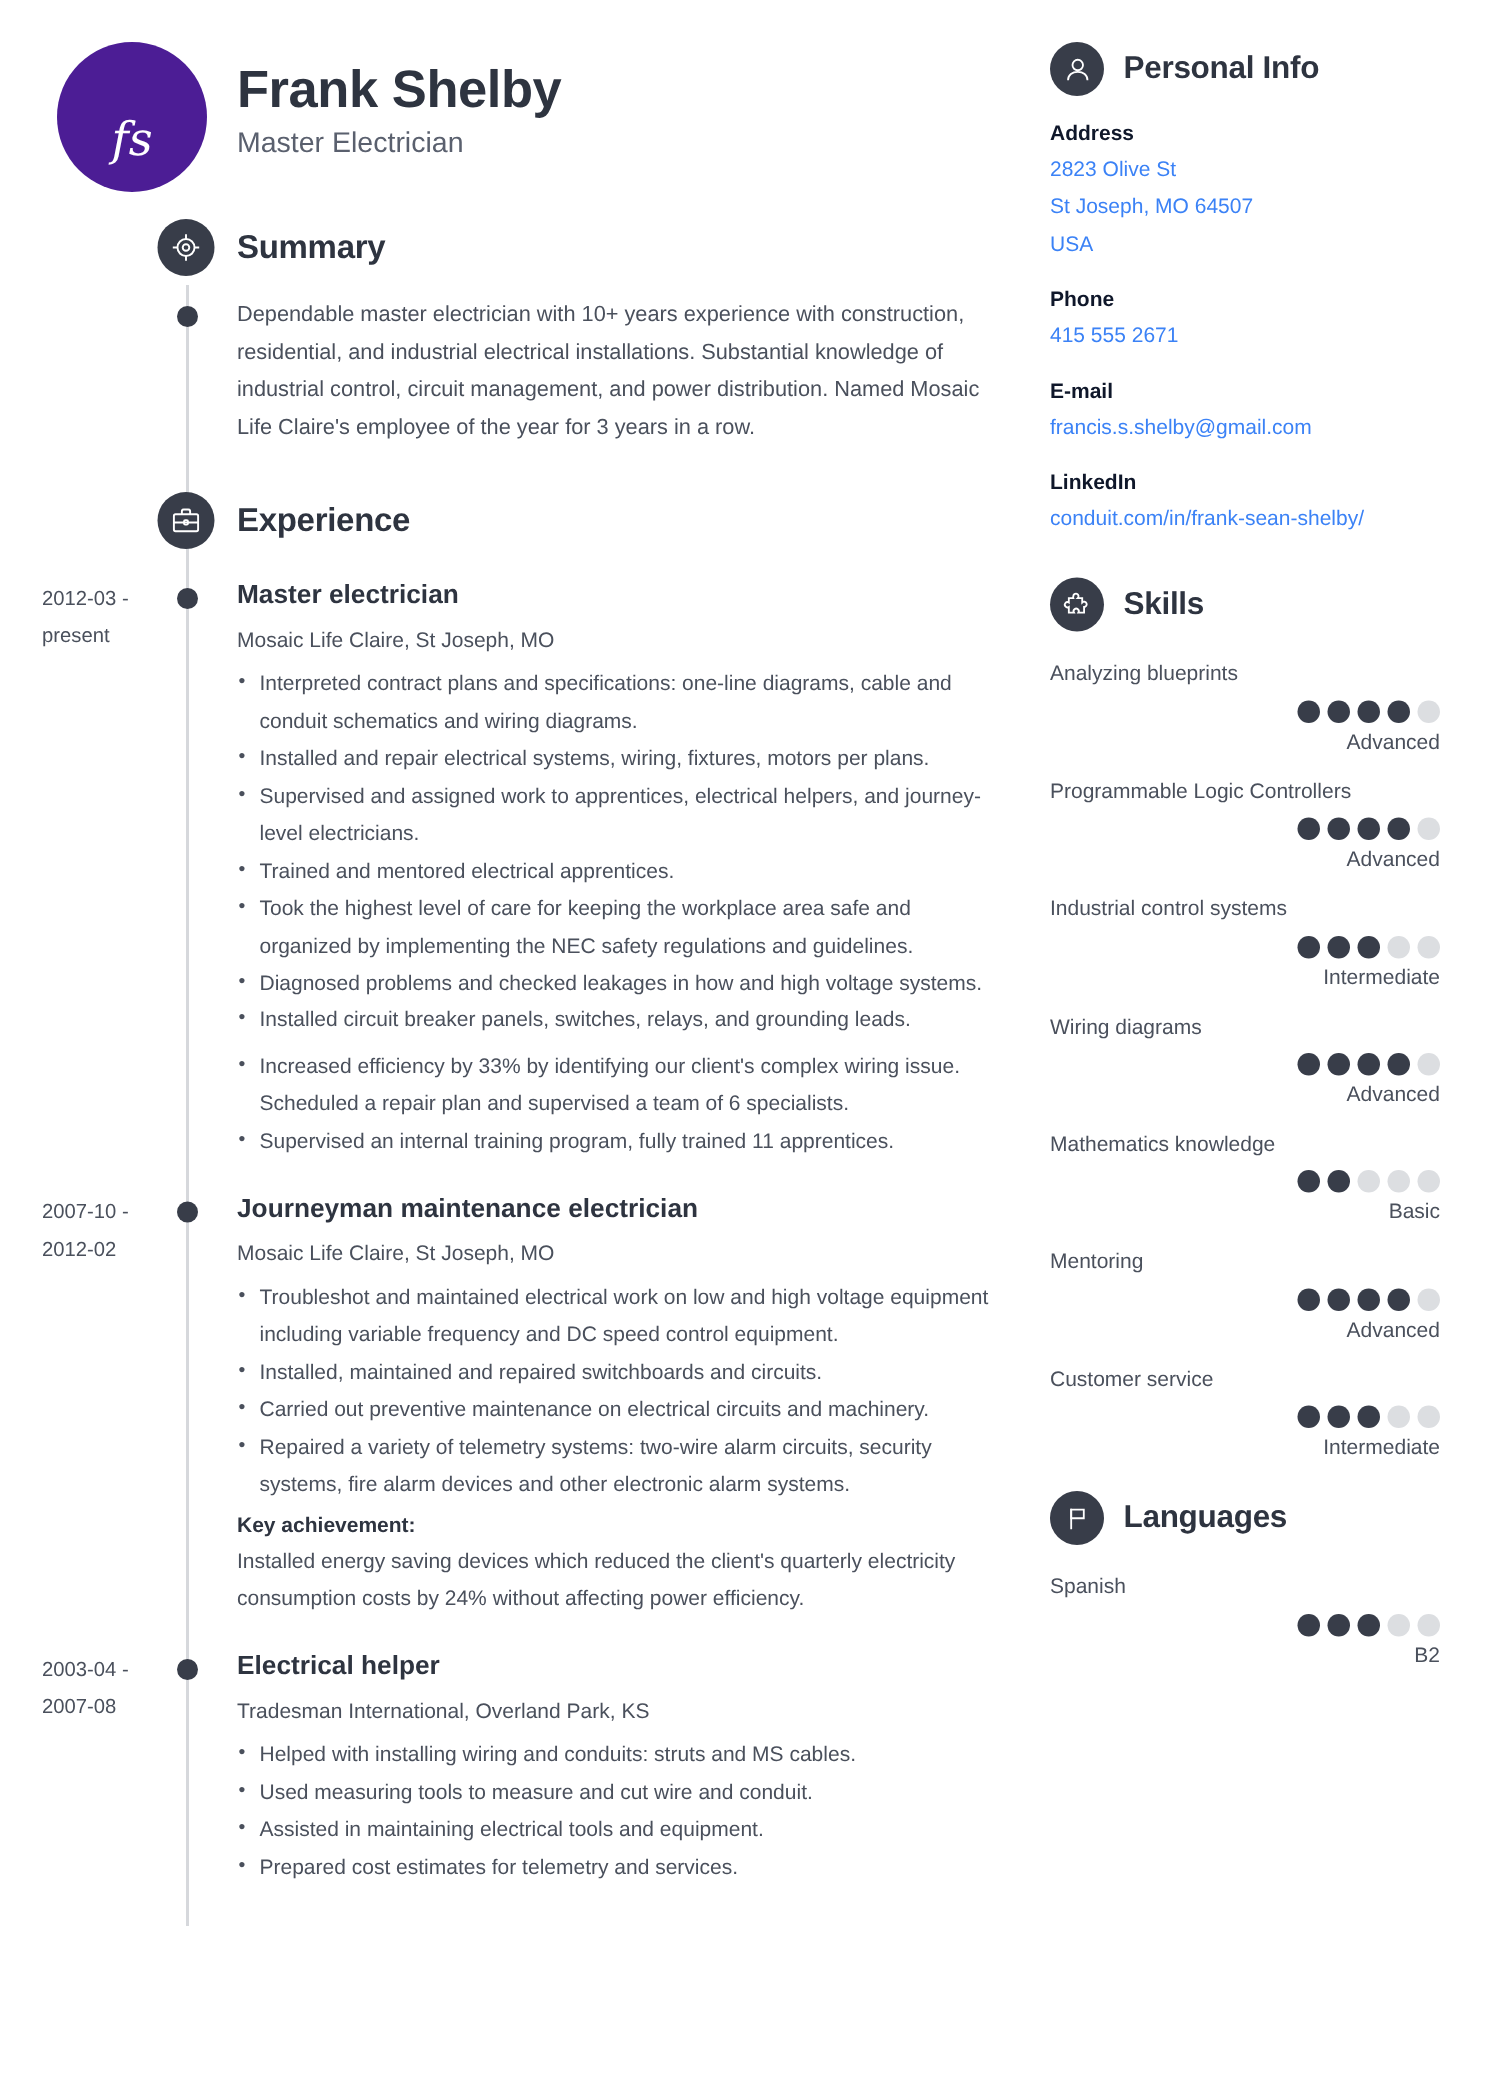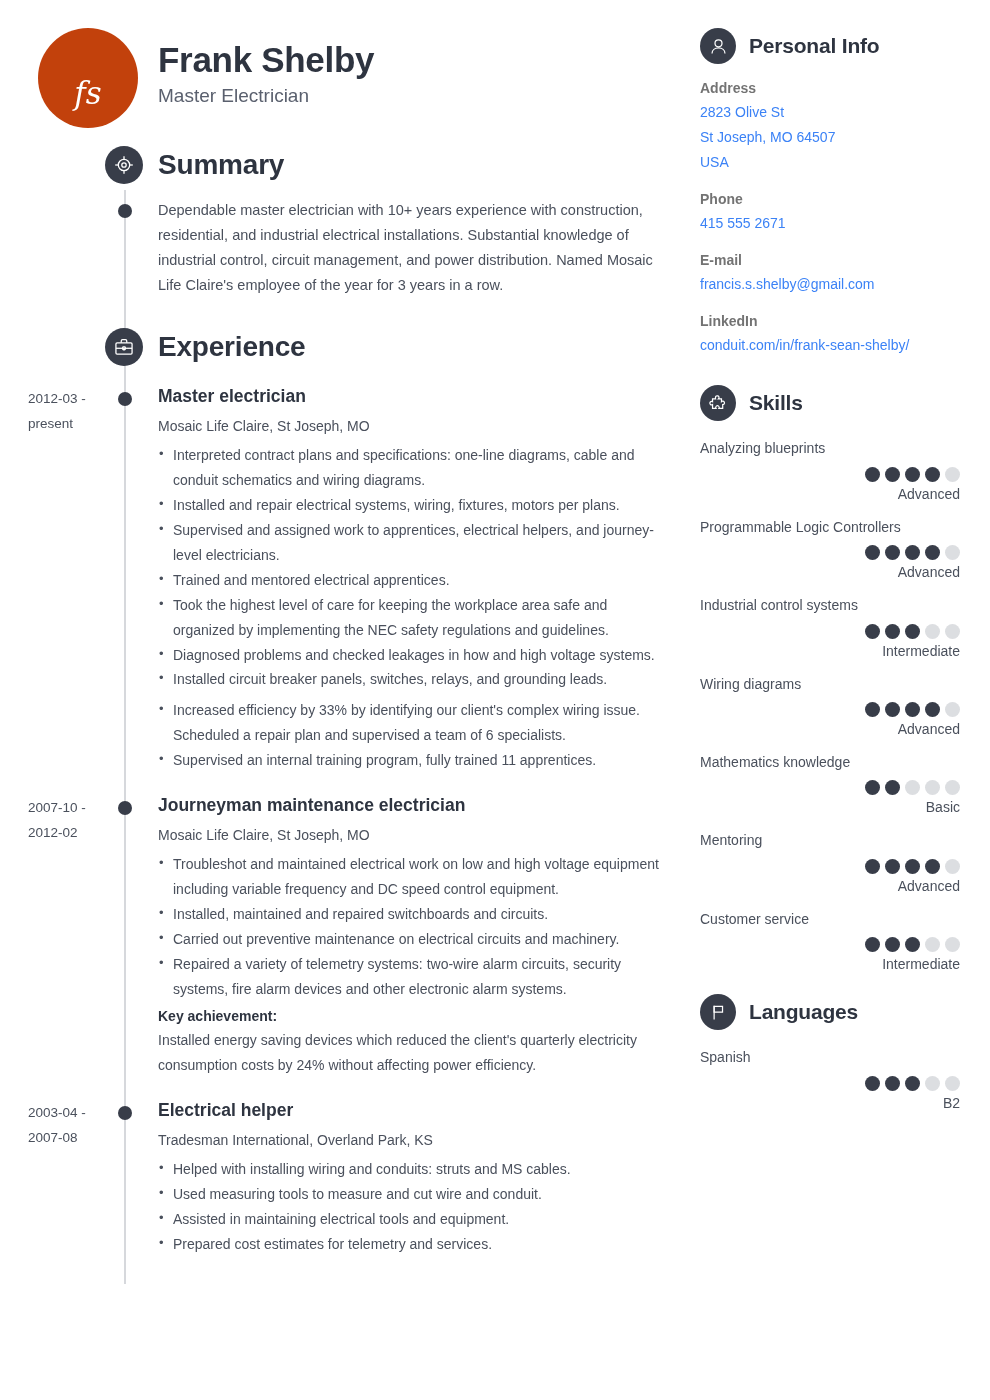--- a/index.html
+++ b/index.html
@@ -13,21 +13,21 @@
     overflow: hidden;
   }
   .page { position: relative; width: 990px; height: 1400px; display: flex; }
 
   
   .left { width: 690px; position: relative; padding: 0; }
 
   .header { display: flex; align-items: flex-start; padding: 28px 0 0 38px; }
   .avatar {
     width: 100px; height: 100px; border-radius: 50%;
-    background: #c2410c; flex: none;
+    background: #4c1d95; flex: none;
     position: relative;
   }
   .avatar .mono {
     position: absolute; left: 0; right: 0; bottom: 17px;
     text-align: center;
     font-family: "DejaVu Serif", serif;
     font-style: italic; font-weight: 400;
     font-size: 31px; color: #ffffff; letter-spacing: 0px;
   }
   .header-text { padding-left: 20px; padding-top: 12px; }
@@ -48,21 +48,21 @@
   .section { position: relative; }
   .sec-head { display: flex; align-items: center; padding-left: 105px; position: relative; }
   .sec-icon {
     width: 38px; height: 38px; border-radius: 50%;
     background: #383d49; flex: none;
     display: flex; align-items: center; justify-content: center;
     position: relative; z-index: 3;
   }
   .sec-icon svg { display: block; }
   .sec-title {
-    font-size: 28px; font-weight: bold; color: #2e3440;
+    font-size: 22px; font-weight: bold; color: #2e3440;
     margin-left: 15px; letter-spacing: -0.2px;
   }
 
   .body-block { padding-left: 158px; padding-right: 30px; }
   .summary-text {
     font-size: 14.5px; line-height: 1.73; color: #4a505c; margin: 0;
   }
   .tl-dot {
     position: absolute; left: 118px; width: 14px; height: 14px;
     border-radius: 50%; background: #383d49; z-index: 3;
@@ -101,21 +101,21 @@
   .r-sec-head { display: flex; align-items: center; margin-bottom: 16px; }
   .r-sec-icon {
     width: 36px; height: 36px; border-radius: 50%; background: #383d49;
     flex: none; display: flex; align-items: center; justify-content: center;
   }
   .r-sec-title {
     font-size: 21px; font-weight: bold; color: #2e3440; margin-left: 13px;
     letter-spacing: -0.2px;
   }
   .info-label {
-    font-size: 14px; font-weight: bold; color: #737373; margin: 16px 0 4px 0;
+    font-size: 14px; font-weight: bold; color: #0f172a; margin: 16px 0 4px 0;
   }
   .info-label.first { margin-top: 4px; }
   .info-line { font-size: 14px; color: #3b82f6; line-height: 1.78; }
 
   .skill { margin-bottom: 14px; }
   .skill-name { font-size: 14px; color: #4a505c; line-height: 1.6; }
   .dots { display: flex; justify-content: flex-end; gap: 5px; margin-top: 7px; }
   .dot { width: 15px; height: 15px; border-radius: 50%; background: #dcdee1; }
   .dot.on { background: #383d49; }
   .skill-level {

